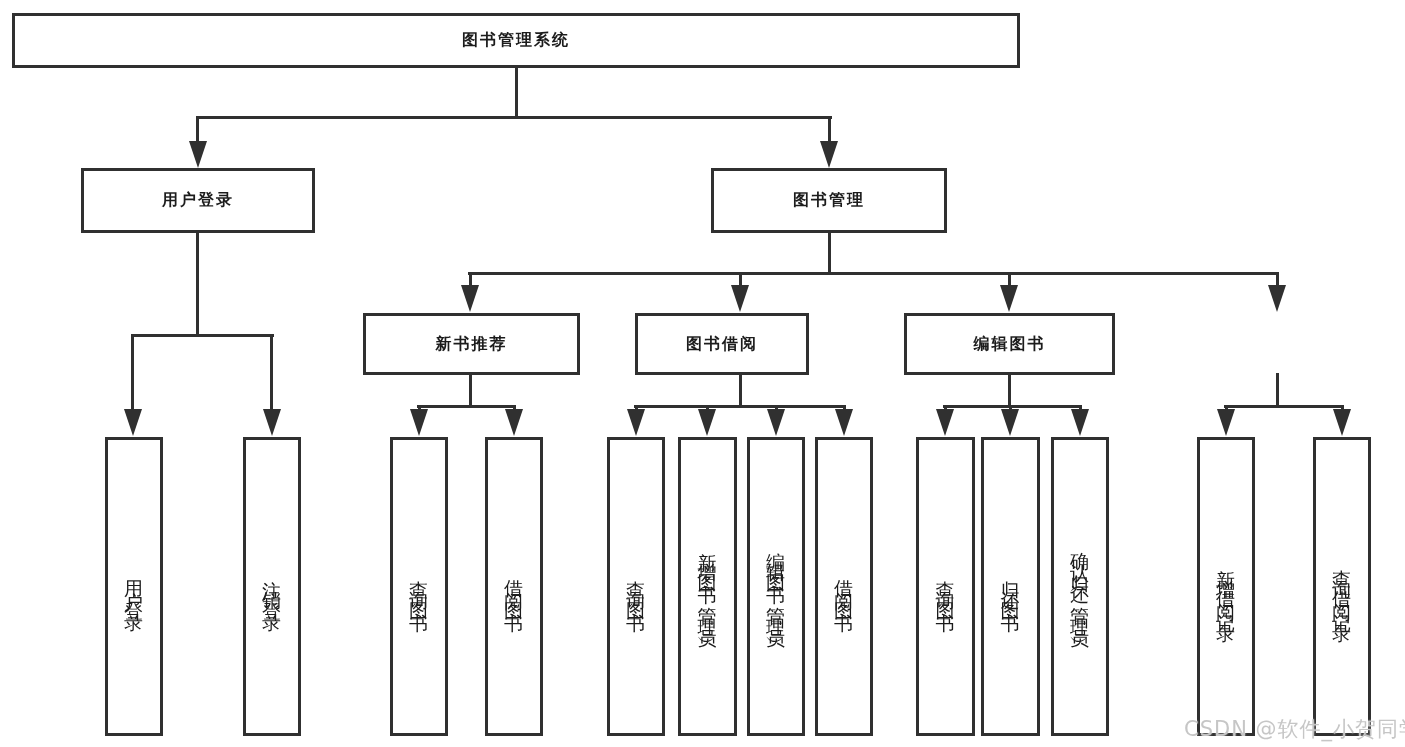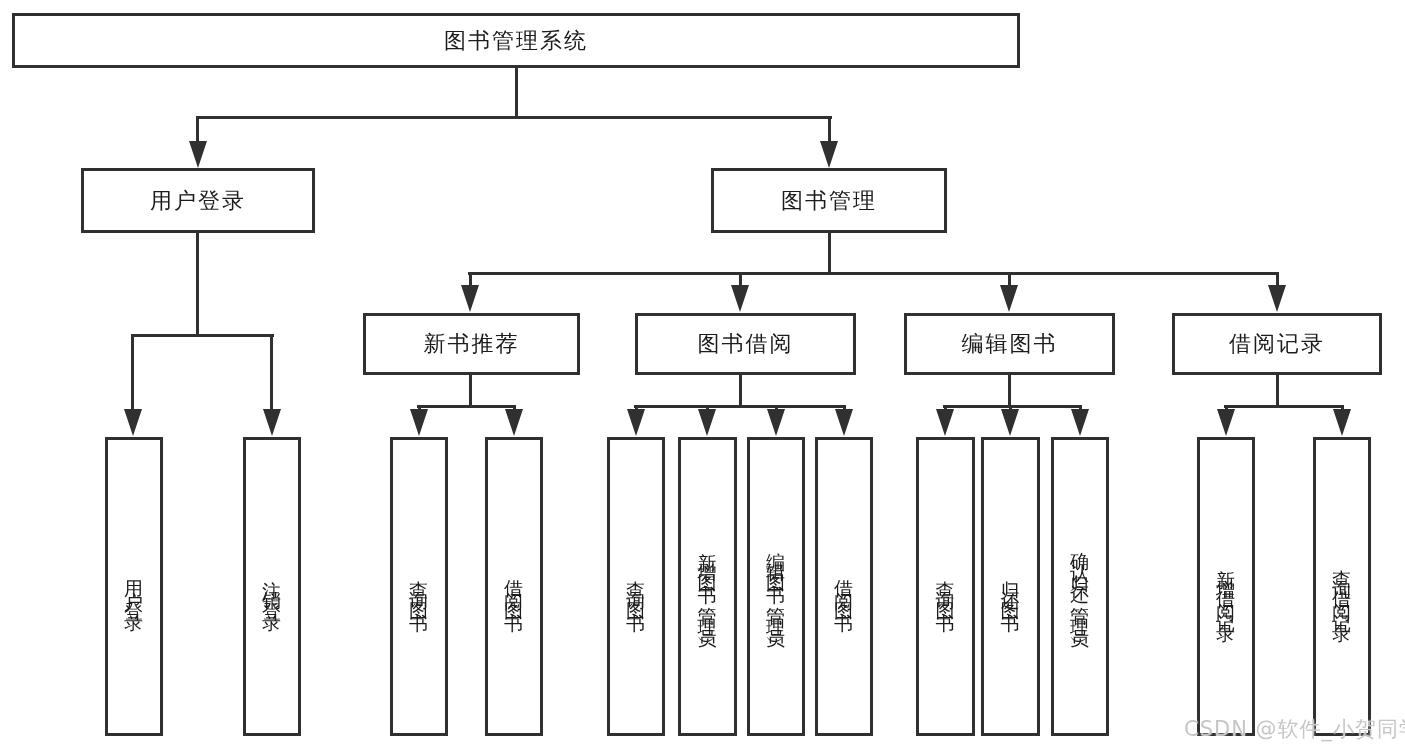--- a/index.html
+++ b/index.html
@@ -18,24 +18,25 @@
     --text: #1c1c1c;
   }
   .box {
     position: absolute;
     box-sizing: border-box;
     background: #ffffff;
     border: 3px solid var(--line);
     display: flex;
     align-items: center;
     justify-content: center;
-    font-size: 22px;
+    font-size: 16px;
     color: var(--text);
     letter-spacing: 2px;
     white-space: nowrap;
+    font-weight: bold;
   }
   .vbox {
     position: absolute;
     box-sizing: border-box;
     background: #ffffff;
     border: 3px solid var(--line);
     display: flex;
     align-items: center;
     justify-content: center;
     overflow: hidden;
@@ -115,28 +116,25 @@
   <div class="vline" style="left:739px; top:272px; height:18px;"></div>
   <div class="arr" style="left:740px; top:312px;"></div>
   <div class="vline" style="left:1008px; top:272px; height:18px;"></div>
   <div class="arr" style="left:1009px; top:312px;"></div>
   <div class="vline" style="left:1276px; top:272px; height:18px;"></div>
   <div class="arr" style="left:1277px; top:312px;"></div>
 
   <div class="box" style="left:363px; top:313px; width:217px; height:62px;justify-content:center;">
     <span>新书推荐</span>
   </div>
-  <div class="box" style="left:635px; top:313px; width:221px; height:62px;">
+  <div class="box" style="left:635px; top:313px; width:174px; height:62px;">
     <span>图书借阅</span>
   </div>
   <div class="box" style="left:904px; top:313px; width:211px; height:62px;">
     <span>编辑图书</span>
-  </div>
-  <div class="box" style="left:1172px; top:313px; width:210px; height:62px;">
-    <span>借阅记录</span>
   </div>
 
   <div class="vline" style="left:469px; top:373px; height:34px;"></div>
   <div class="hline" style="left:417px; top:405px; width:99px;"></div>
   <div class="vline" style="left:418px; top:405px; height:10px;"></div>
   <div class="arr" style="left:419px; top:436px;"></div>
   <div class="vline" style="left:513px; top:405px; height:10px;"></div>
   <div class="arr" style="left:514px; top:436px;"></div>
 
   <div class="vline" style="left:739px; top:373px; height:34px;"></div>

